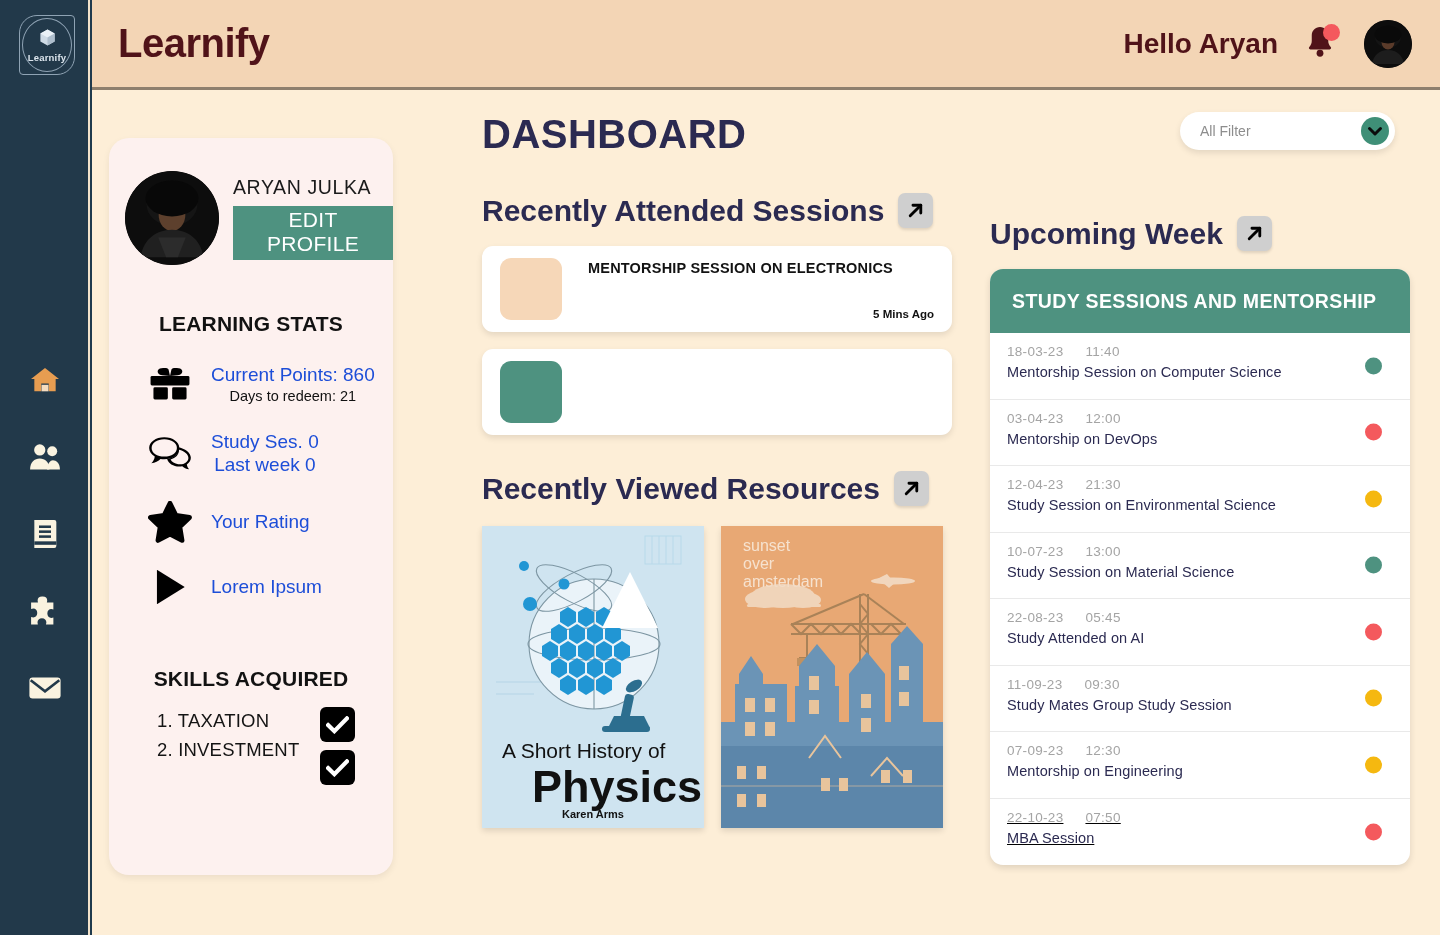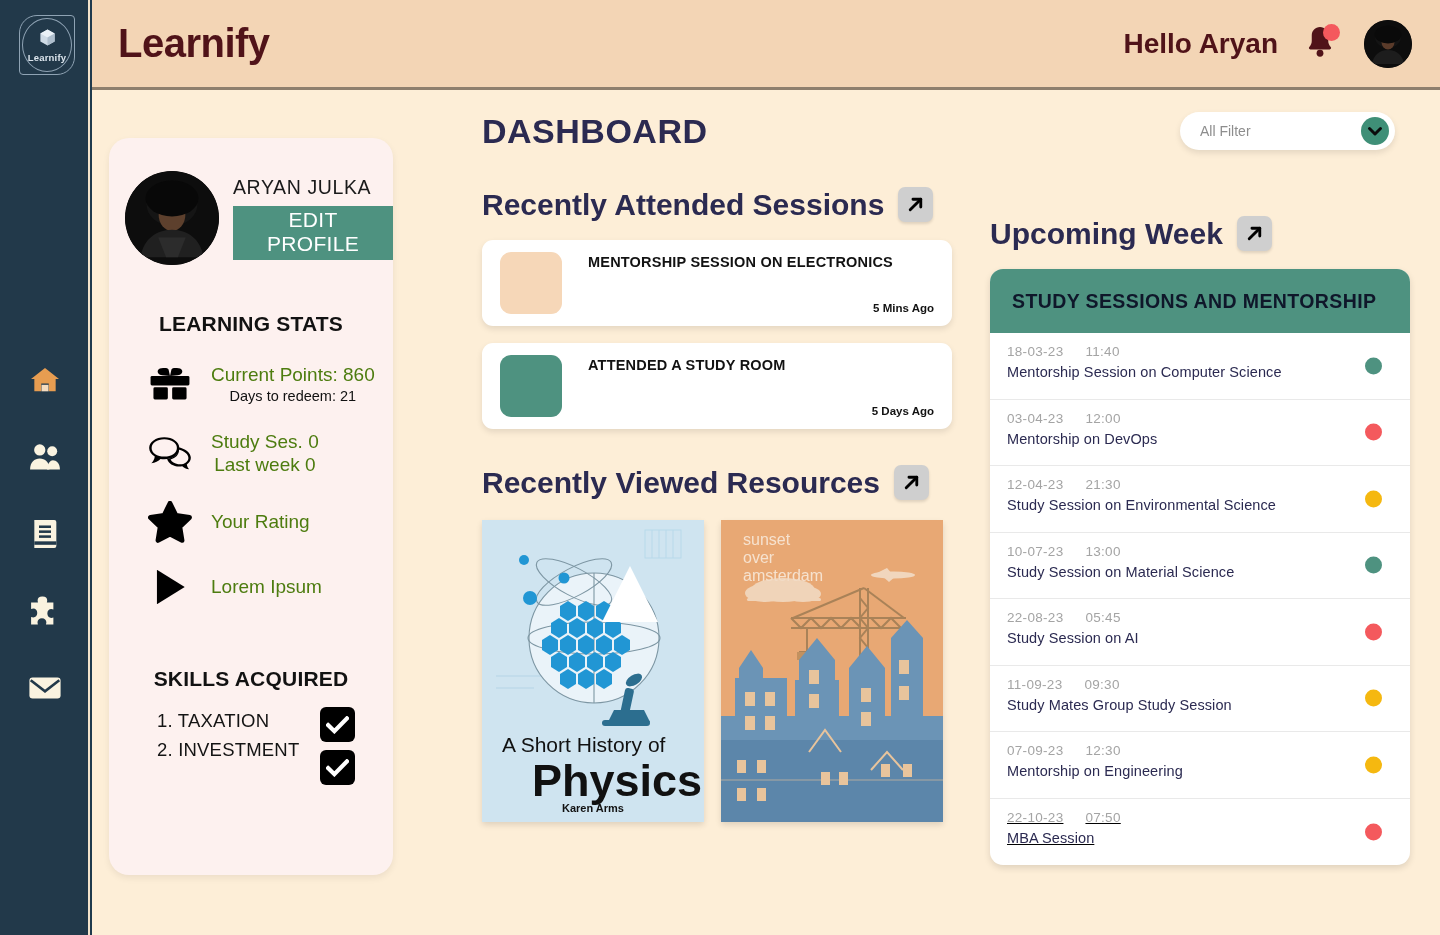--- a/index.html
+++ b/index.html
@@ -147,21 +147,21 @@
   }
   .stat-row {
     display: flex; align-items: center;
     padding-left: 32px;
   }
   .stat-ico {
     width: 58px; flex: none;
     display: flex; align-items: center; justify-content: center;
   }
   .stat-text { margin-left: 12px; }
-  .stat-main { font-size: 19px; color: #4d7c0f; line-height: 1.25; }
+  .stat-main { font-size: 19px; color: #1d4ed8; line-height: 1.25; }
   .stat-sub { font-size: 14.5px; color: #111; line-height: 1.3; }
   .stat-center { text-align: center; }
 
   #skills-title { margin-top: 60px; }
   #skills-body {
     margin-top: 16px;
     display: flex; align-items: flex-start;
     padding: 0 38px 0 48px;
   }
   #skills-list { list-style: none; }
@@ -174,21 +174,21 @@
   }
   .checkbox {
     width: 35px; height: 35px; border-radius: 6px; background: #000;
     display: flex; align-items: center; justify-content: center;
     cursor: pointer;
   }
 
   
   #middle { position: absolute; left: 390px; top: 22px; width: 470px; }
   #page-title {
-    font-size: 34px; font-weight: 700; color: #2b2a51;
+    font-size: 40px; font-weight: 700; color: #2b2a51;
     letter-spacing: .5px;
   }
   .col-head {
     display: flex; align-items: center; gap: 14px;
     margin-top: 36px;
   }
   .col-head h2 {
     font-size: 30px; font-weight: 700; color: #2b2a51;
   }
   .expand-btn {
@@ -246,21 +246,21 @@
     margin-top: 18px;
     width: 420px;
     background: #fff; border-radius: 13px;
     box-shadow: 0 3px 7px rgba(0,0,0,.12);
     overflow: hidden;
   }
   #schedule-header {
     height: 64px; background: #4e9280;
     display: flex; align-items: center;
     padding-left: 22px;
-    color: #0f172a; font-size: 19.5px; font-weight: 700;
+    color: #ffffff; font-size: 19.5px; font-weight: 700;
     letter-spacing: .4px;
   }
   .schedule-row {
     position: relative;
     height: 66.5px;
     border-bottom: 1px solid #e9e9e9;
     padding: 11px 0 0 17px;
     cursor: pointer;
   }
   .schedule-row:last-child { border-bottom: none; text-decoration: underline; }
@@ -470,24 +470,20 @@
       <div id="session-cards">
         <div class="session-card">
           <span class="session-thumb" style="background:#f6d7b8"></span>
           <span class="session-body">
             <span class="session-title">MENTORSHIP SESSION ON ELECTRONICS</span>
             <span class="session-time">5 Mins Ago</span>
           </span>
         </div>
         <div class="session-card">
           <span class="session-thumb" style="background:#4e9280"></span>
-          <span class="session-body">
-            <span class="session-title">ATTENDED A STUDY ROOM</span>
-            <span class="session-time">5 Days Ago</span>
-          </span>
         </div>
       </div>
 
       <div class="col-head">
         <h2>Recently Viewed Resources</h2>
         <button class="expand-btn">
           <svg width="19" height="19" viewBox="0 0 18 18">
             <path d="M4 14 L14 4" stroke="#000" stroke-width="2.7" stroke-linecap="round"></path>
             <path d="M6.6 4 L14 4 L14 11.4" stroke="#000" stroke-width="2.7" fill="none" stroke-linecap="round" stroke-linejoin="round"></path>
           </svg>
@@ -685,21 +681,21 @@
           </div>
           <div class="sr-title">Study Session on Material Science</div>
           <span class="sr-dot" style="background:#4e9280"></span>
         </div>
 
         <div class="schedule-row">
           <div class="sr-meta">
             <span class="sr-date">22-08-23</span>
             <span class="sr-time">05:45</span>
           </div>
-          <div class="sr-title">Study Session on  AI</div>
+          <div class="sr-title">Study Attended on  AI</div>
           <span class="sr-dot" style="background:#f4595d"></span>
         </div>
 
         <div class="schedule-row">
           <div class="sr-meta">
             <span class="sr-date">11-09-23</span>
             <span class="sr-time">09:30</span>
           </div>
           <div class="sr-title">Study Mates Group Study Session</div>
           <span class="sr-dot" style="background:#f5b810"></span>

